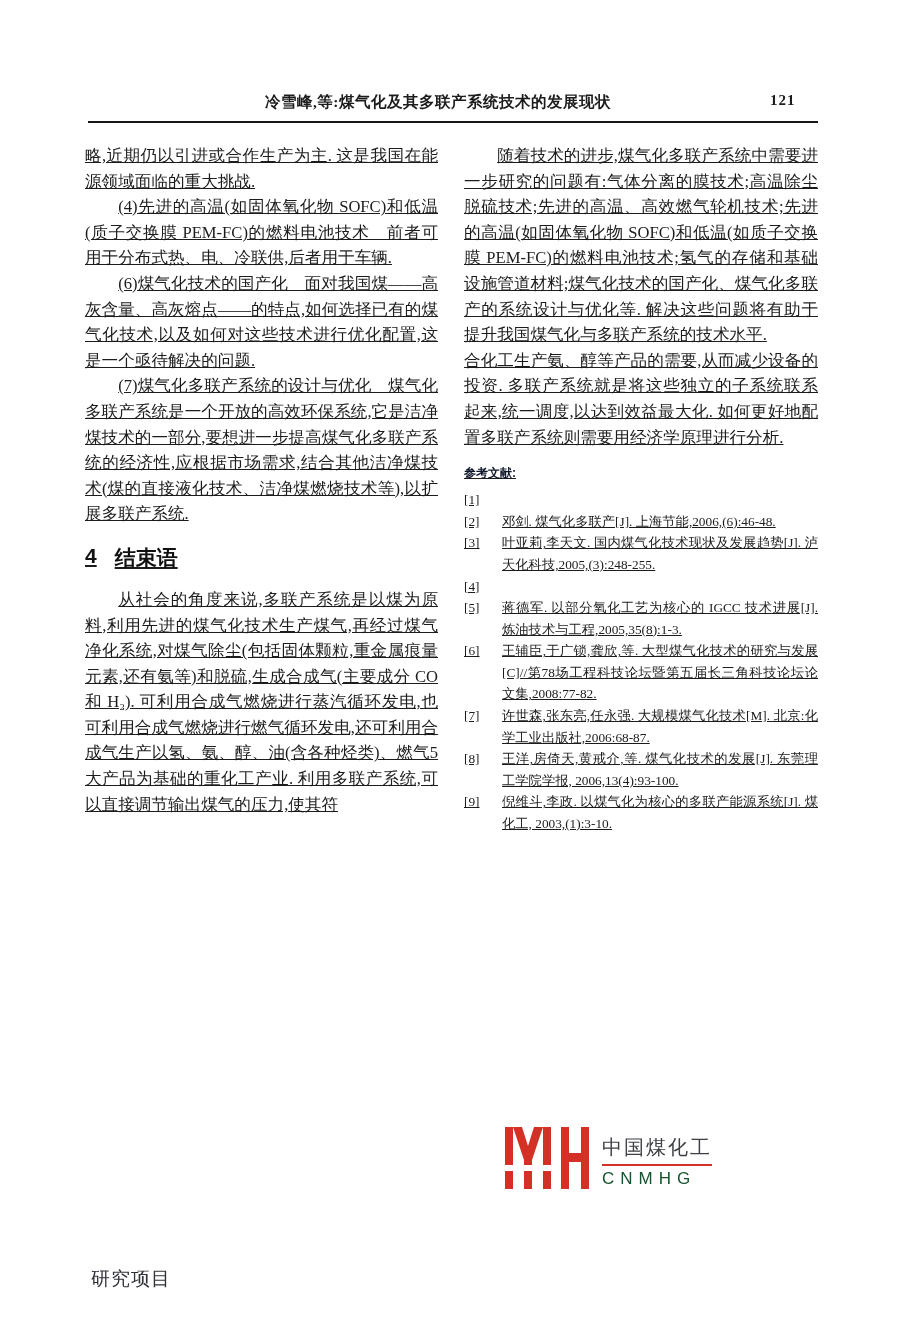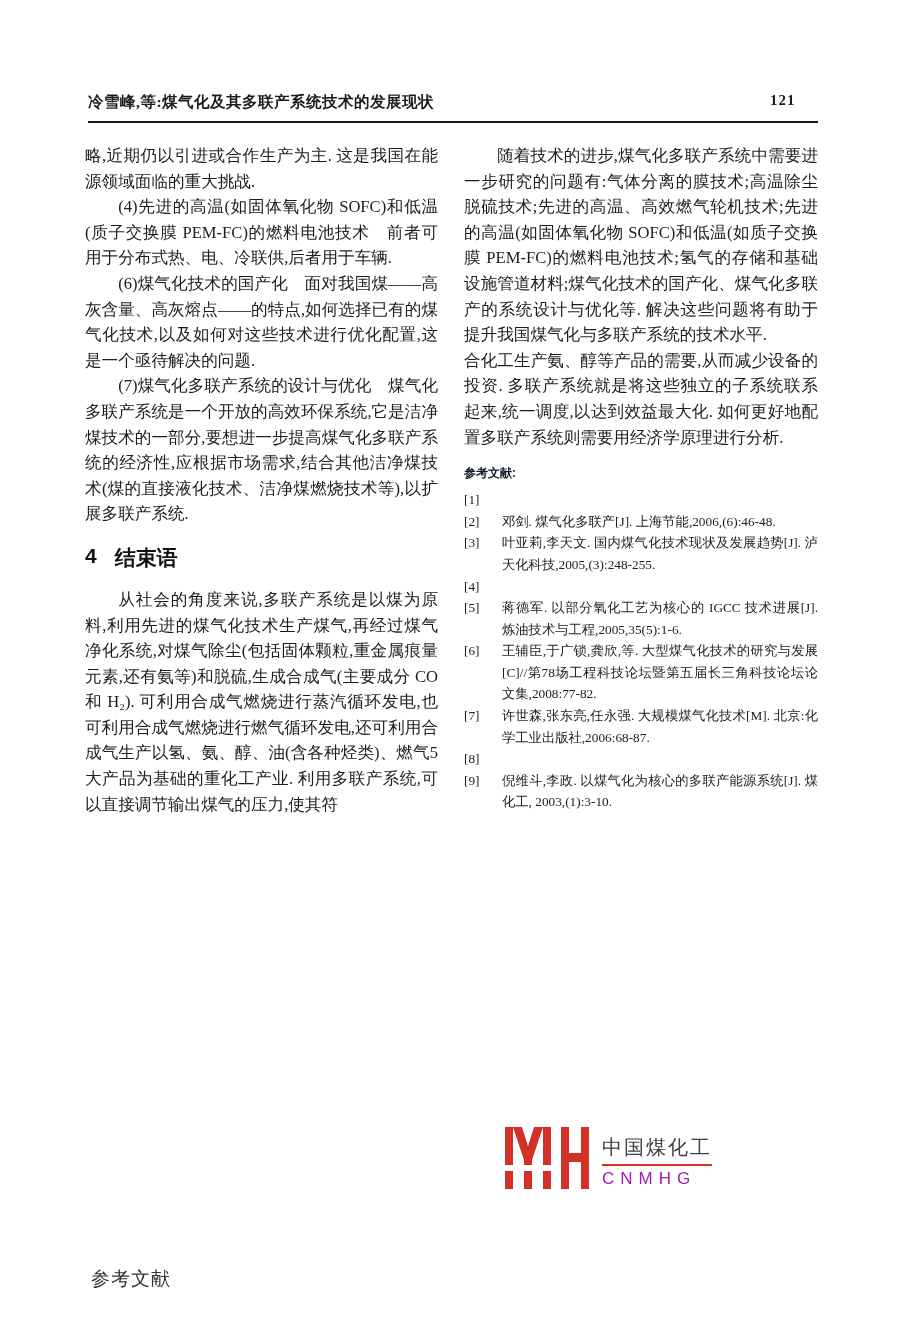--- a/index.html
+++ b/index.html
@@ -1,31 +1,31 @@
 <!DOCTYPE html>
 <html><head>
 <meta charset="utf-8">
 <style>
   html,body{margin:0;padding:0;}
   body{
     width:904px;height:1320px;position:relative;background:#ffffff;
     font-family:"Liberation Serif", serif;color:#1c1c1c;overflow:hidden;
   }
   .page-header-title{
-    position:absolute;top:92px;left:88px;width:700px;text-align:left;
+    position:absolute;top:92px;left:88px;width:700px;text-align:center;
     font-size:15.5px;font-weight:bold;letter-spacing:0.5px;
   }
   .page-number{
     position:absolute;top:92px;left:770px;font-size:15px;font-weight:bold;letter-spacing:1px;
   }
   .header-rule{
     position:absolute;top:121px;left:88px;width:730px;height:2px;background:#161616;
   }
   .columns{
-    position:absolute;top:143px;left:85px;width:733px;display:flex;gap:26px;
+    position:absolute;top:143px;left:85px;width:733px;display:flex;gap:26px;text-decoration:underline;
   }
   .col-left{width:353px;}
   .col-right{width:354px;}
   .body-par{
     font-size:16.6px;line-height:25.6px;text-align:justify;margin:0;
     word-break:break-all;
   }
   .indent{text-indent:2em;}
   .section-heading{
     font-family:"Liberation Sans", sans-serif;font-weight:bold;font-size:21px;
@@ -98,35 +98,36 @@
           <span class="ref-gap"></span>
         <span class="ref-text">叶亚莉,李天文. 国内煤气化技术现状及发展趋势[J]. 泸天化科技,2005,(3):248-255.</span>
       </li>
       <li class="ref">
         <span class="ref-marker">[4]</span>
           <span class="ref-gap"></span>
       </li>
       <li class="ref">
         <span class="ref-marker">[5]</span>
           <span class="ref-gap"></span>
-        <span class="ref-text">蒋德军. 以部分氧化工艺为核心的 IGCC 技术进展[J]. 炼油技术与工程,2005,35(5):1-6.</span>
+        <span class="ref-text">蒋德军. 以部分氧化工艺为核心的 IGCC 技术进展[J]. 炼油技术与工程,2005,35(8):1-3.</span>
       </li>
       <li class="ref">
         <span class="ref-marker">[6]</span>
           <span class="ref-gap"></span>
         <span class="ref-text">王辅臣,于广锁,龚欣,等. 大型煤气化技术的研究与发展[C]//第78场工程科技论坛暨第五届长三角科技论坛论文集,2008:77-82.</span>
       </li>
       <li class="ref">
         <span class="ref-marker">[7]</span>
           <span class="ref-gap"></span>
         <span class="ref-text">许世森,张东亮,任永强. 大规模煤气化技术[M]. 北京:化学工业出版社,2006:68-87.</span>
       </li>
       <li class="ref">
         <span class="ref-marker">[8]</span>
           <span class="ref-gap"></span>
+        <span class="ref-text">王洋,房倚天,黄戒介,等. 煤气化技术的发展[J]. 东莞理工学院学报, 2006,13(4):93-100.</span>
       </li>
       <li class="ref">
         <span class="ref-marker">[9]</span>
           <span class="ref-gap"></span>
         <span class="ref-text">倪维斗,李政. 以煤气化为核心的多联产能源系统[J]. 煤化工, 2003,(1):3-10.</span>
       </li>
     </ol>
   </div>
 </div>
 
@@ -140,17 +141,17 @@
       <rect x="19" y="44" width="8" height="18"></rect>
       <rect x="38" y="0" width="8" height="38"></rect>
       <rect x="38" y="44" width="8" height="18"></rect>
       <rect x="56" y="0" width="8" height="62"></rect>
       <rect x="76" y="0" width="8" height="62"></rect>
       <rect x="62" y="26" width="16" height="9"></rect>
     </g>
   </svg>
   <div class="logo-text">
     <span class="logo-cn" style="color:#3f4045;">中国煤化工</span>
-    <div class="logo-en" style="color:#a21caf;">CNMHG</div>
+    <div class="logo-en" style="color:#14532d;">CNMHG</div>
   </div>
 </div>
 
-<div class="watermark" style="color:#2f3138;">参考文献</div>
+<div class="watermark" style="color:#2f3138;">研究项目</div>
 
 </body></html>

